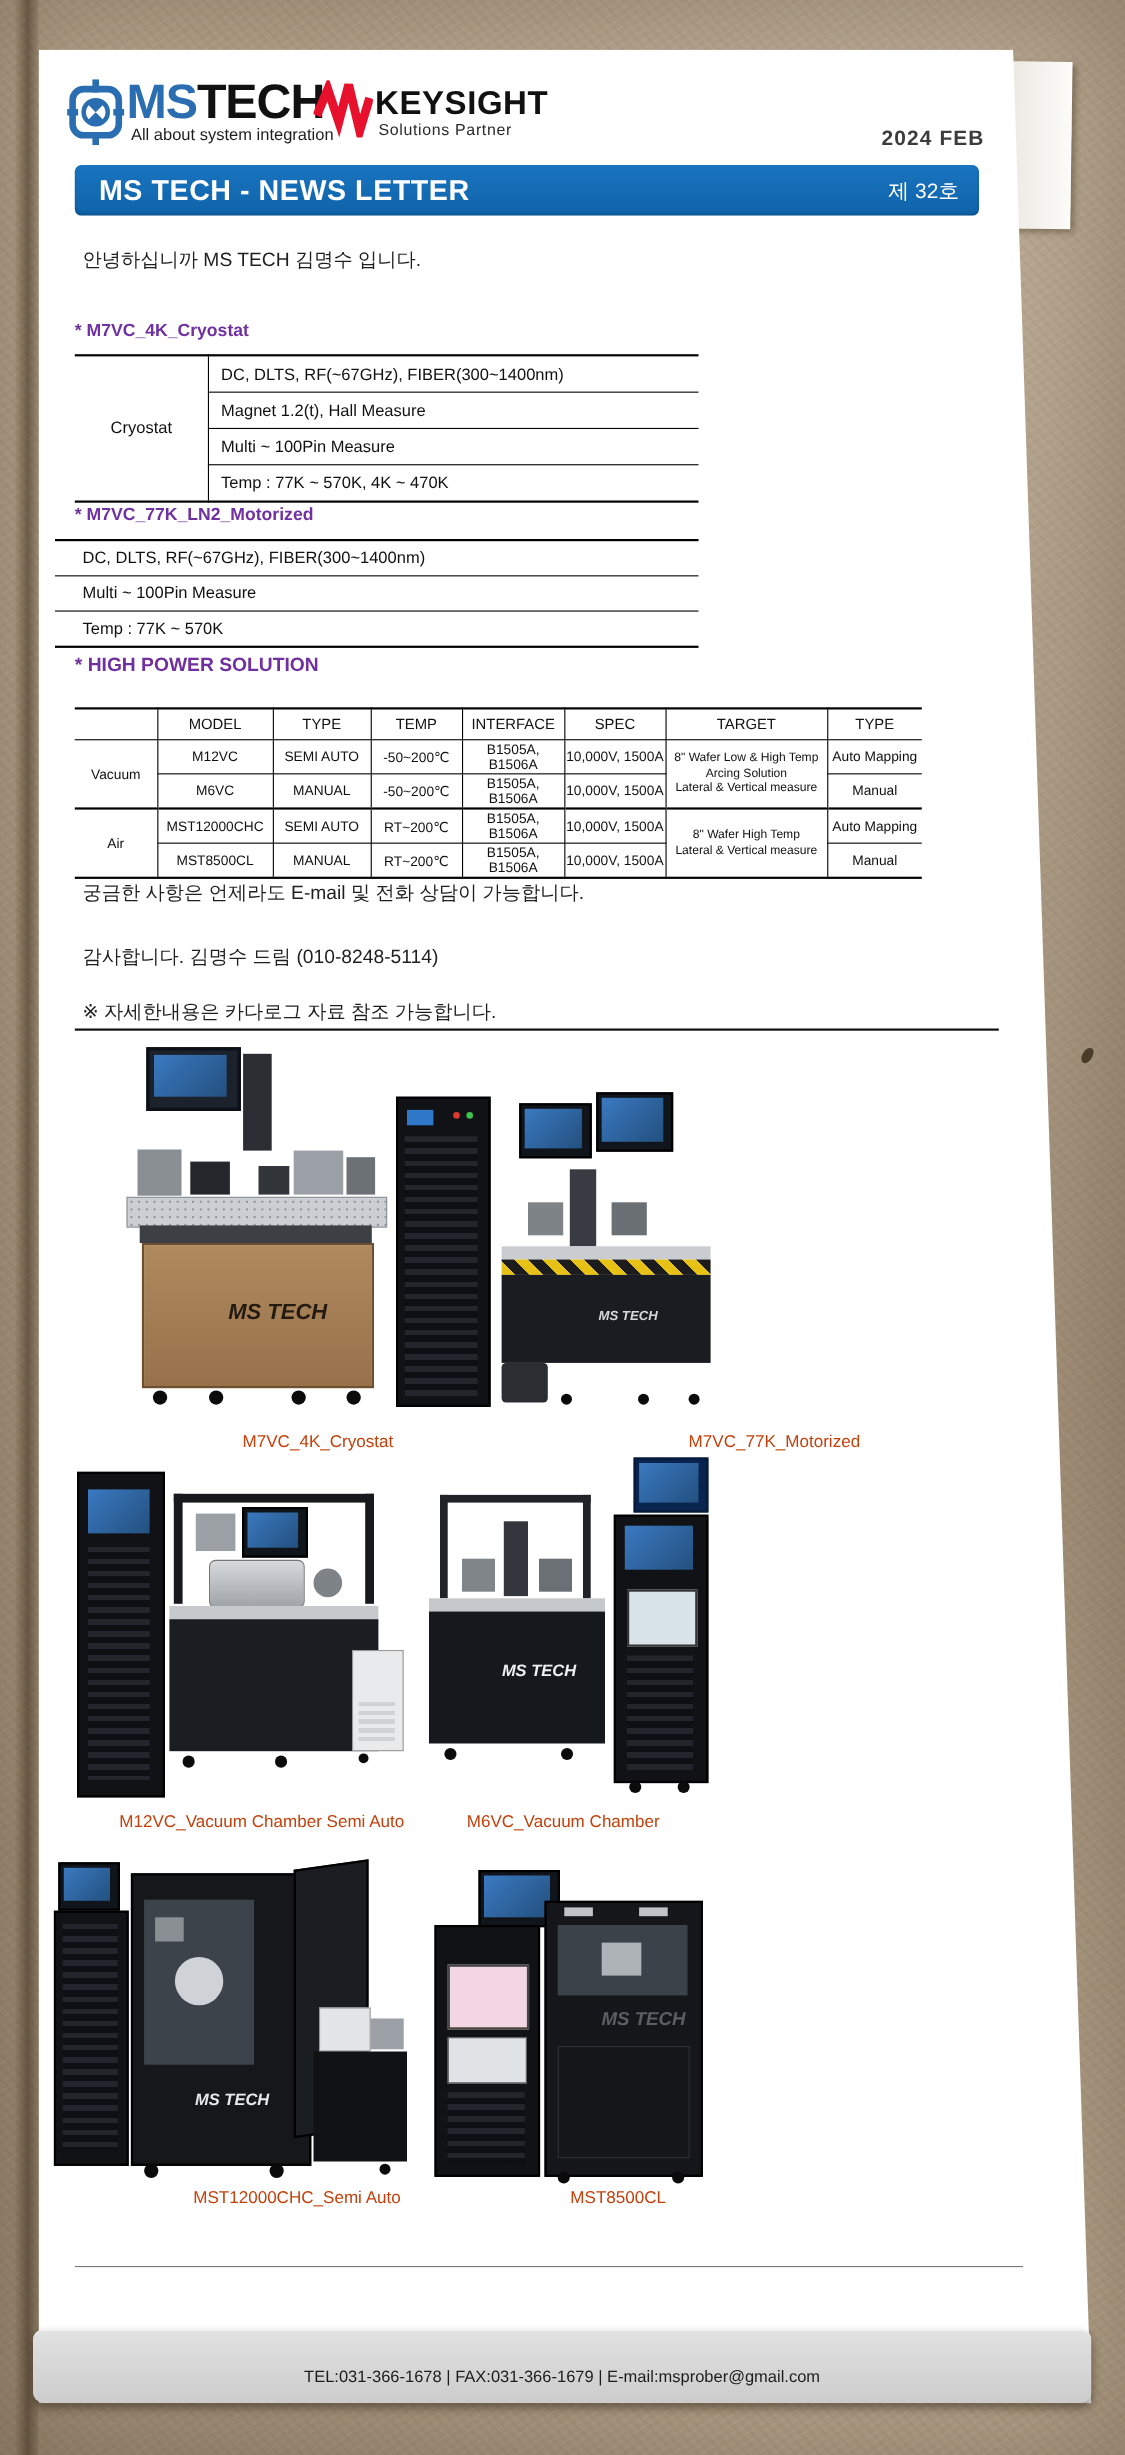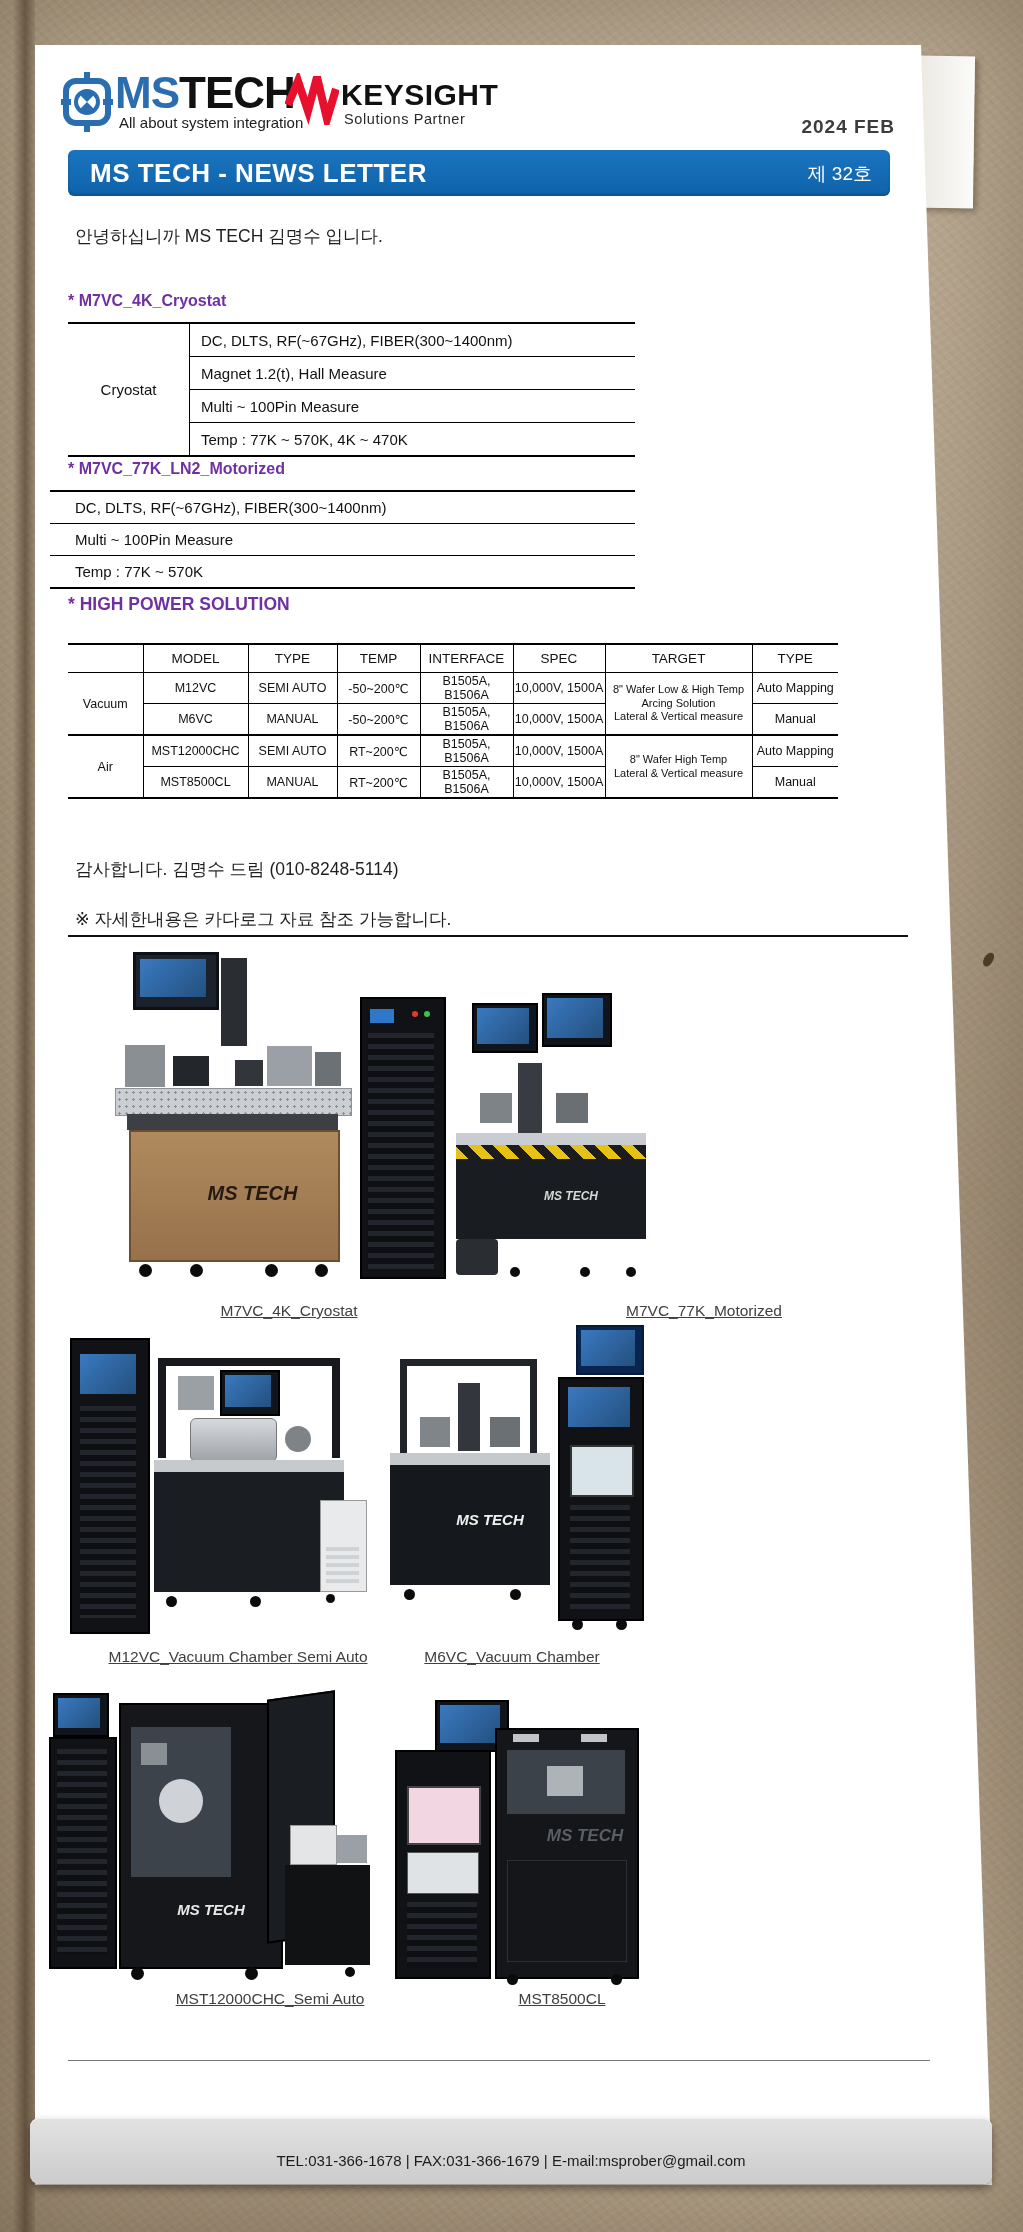--- a/index.html
+++ b/index.html
@@ -52,21 +52,21 @@
   .t2 tr:last-child td{border-bottom:none;}
   .t3{width:770px;border-top:2px solid #000;border-bottom:2px solid #000;}
   .t3 th{height:27px;font-size:13.5px;font-weight:400;color:#111;}
   .t3 td{height:30px;font-size:12.5px;color:#111;text-align:center;}
   .t3 th,.t3 td{border:1px solid #000;text-align:center;padding:0;overflow:hidden;}
   .t3 .no-l{border-left:none;} .t3 .no-r{border-right:none;}
   .t3 tr.airrow td{border-top:2px solid #000;}
   .t3 .tgt div{font-size:11px;line-height:13.5px;}
   .rule{height:2px;background:#111;}
   .thinrule{height:1px;background:#777;}
-  .caption{font-size:15.5px;color:#404040;text-align:center;text-decoration:underline;}
+  .caption{font-size:15.5px;color:#c2410c;text-align:center;}
   .contact{font-size:15.5px;color:#1b1b1b;font-weight:600;text-align:right;}
   .contact b{font-weight:800;}
   .gbar{left:30px;top:2118px;width:962px;height:66px;border-radius:9px;z-index:5;
     background:linear-gradient(180deg,#e2e2e2,#cccccc);box-shadow:0 5px 9px rgba(40,30,15,.5), inset 0 1px 0 #f2f2f2;}
   .gbar div{text-align:center;font-size:15px;color:#1c1c1c;}
   
   .photo{position:absolute;}
   .pc{position:absolute;}
   .screenblue{background:linear-gradient(135deg,#3a79c0,#23507f);}
   .rackbody{background:#101215;border:2px solid #000;}
@@ -214,20 +214,21 @@
           <td>MANUAL</td>
           <td>RT~200℃</td>
           <td>B1505A, B1506A</td>
           <td>10,000V, 1500A</td>
           <td class="no-r">Manual</td>
         </tr>
       </tbody>
         </table>
     </div>
 
+    <div class="abs para" style="left:40px;top:752px;">궁금한 사항은 언제라도 E-mail 및 전화 상담이 가능합니다.</div>
     <div class="abs para" style="left:40px;top:810px;">감사합니다. 김명수 드림 (010-8248-5114)</div>
     <div class="abs para" style="left:40px;top:860px;">※ 자세한내용은 카다로그 자료 참조 가능합니다.</div>
     <div class="abs rule" style="left:33px;top:890px;width:840px;"></div>
 
     <div class="photo" style="left:80px;top:905px;width:235px;height:345px;">
       <div class="pc" style="left:18px;top:2px;width:80px;height:52px;background:#1b222b;border:3px solid #0d1117;">
           <div class="pc screenblue" style="left:4px;top:4px;width:66px;height:38px;"></div>
         </div>
       <div class="pc" style="left:106px;top:8px;width:26px;height:88px;background:#2a2d31;"></div>
       <div class="pc" style="left:10px;top:95px;width:40px;height:42px;background:#8a8f94;"></div>

